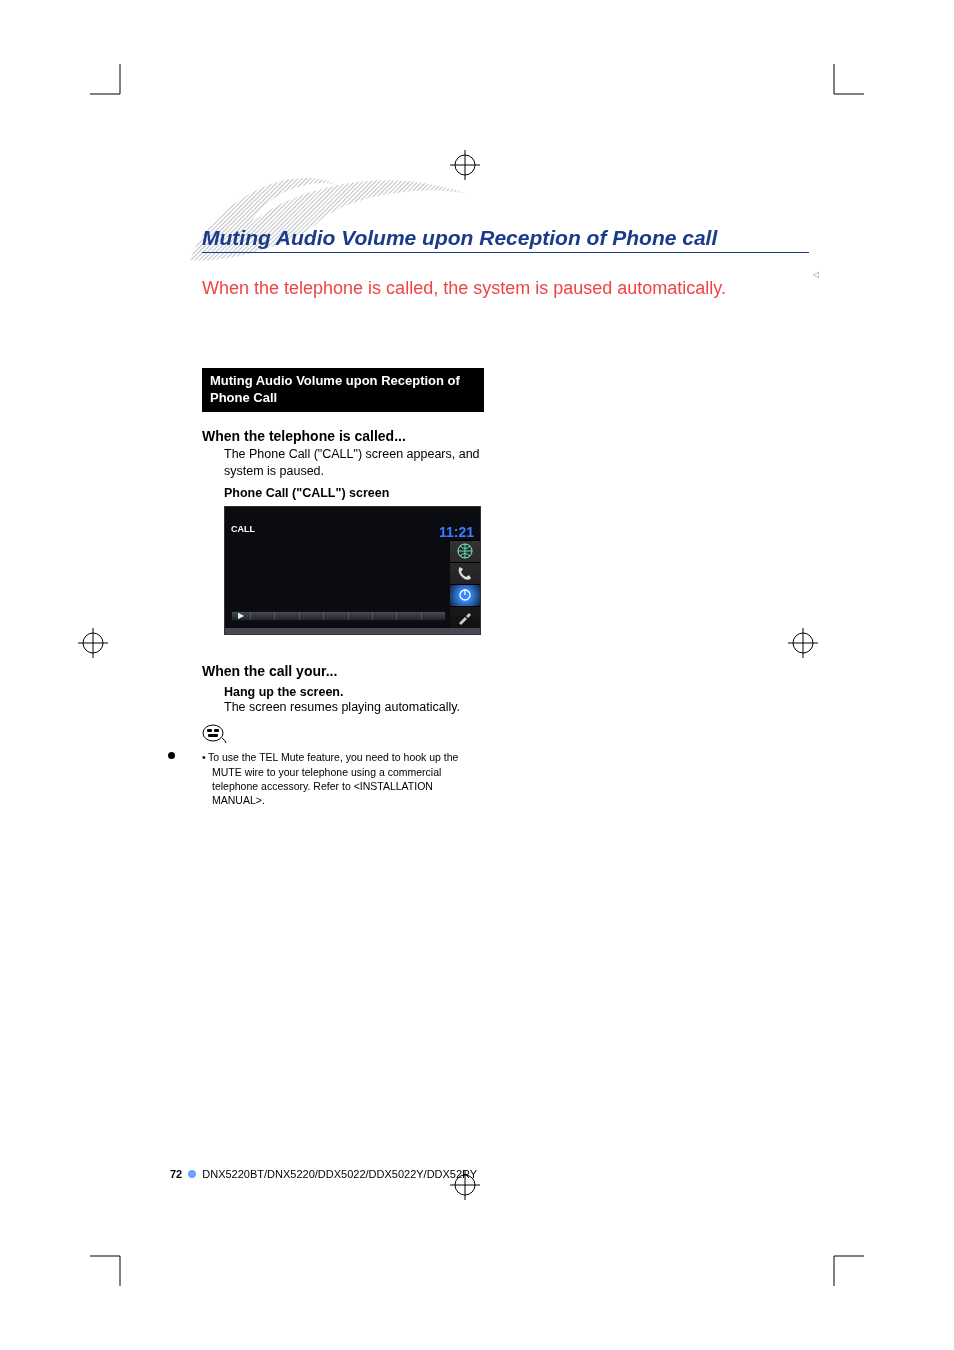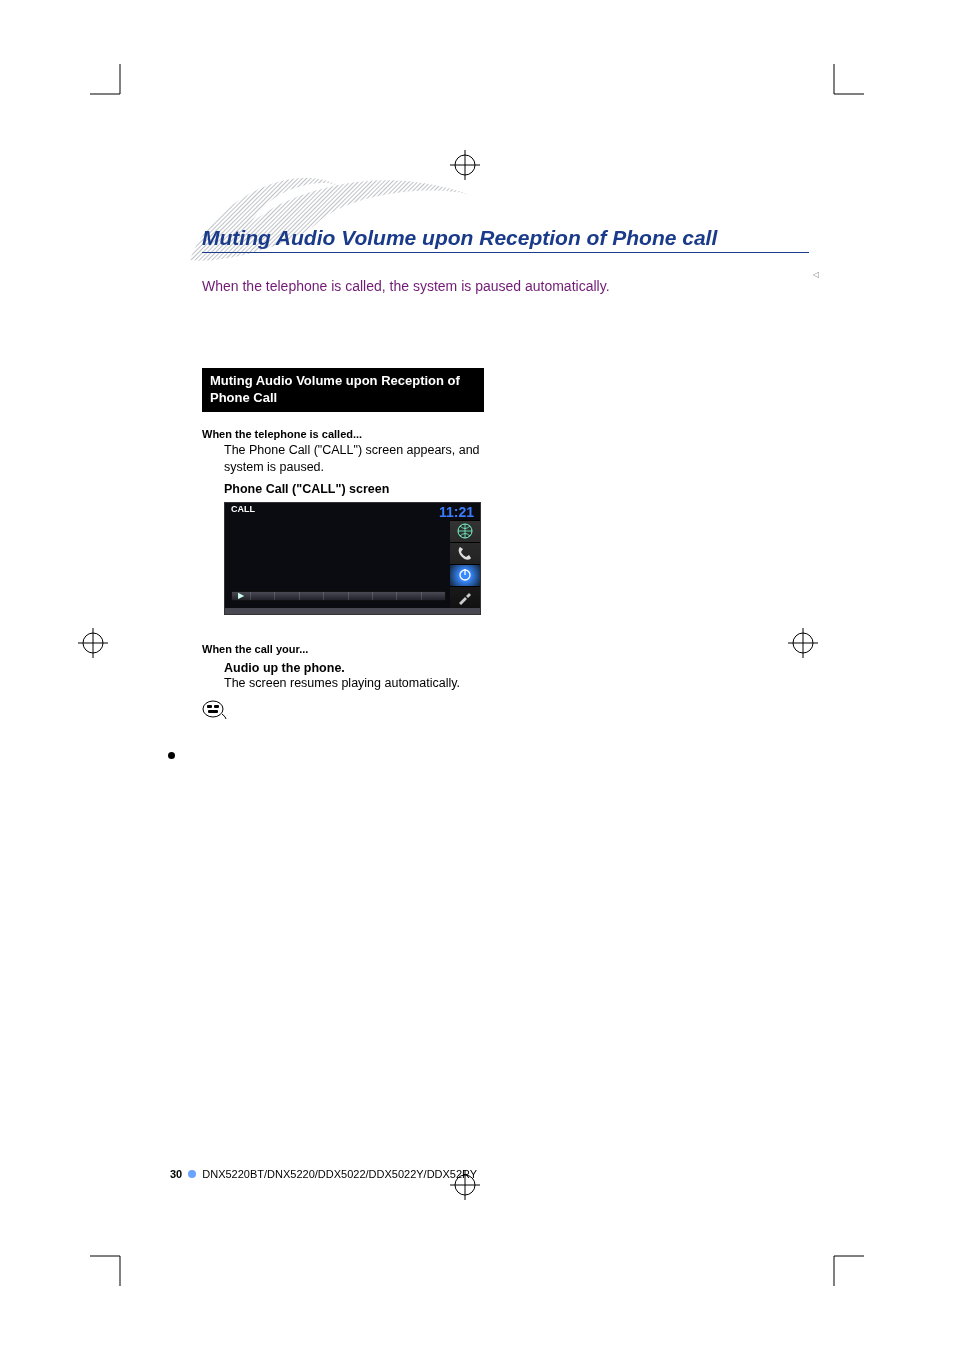--- a/index.html
+++ b/index.html
@@ -51,22 +51,22 @@
     position: absolute;
     left: 32px; right: 0;
     top: 82px;
     height: 1px;
     background: #1a3a8a;
   }
   .intro {
     position: absolute;
     top: 108px;
     left: 32px;
-    font-size: 14px;
-    color: #701a75;
+    font-size: 18px;
+    color: #ef4444;
   }
 
   .side-dot {
     position: absolute;
     left: -2px;
     top: 582px;
     width: 7px; height: 7px;
     background: #000;
     border-radius: 50%;
   }
@@ -82,21 +82,21 @@
     background: #000;
     color: #fff;
     font-weight: 700;
     font-size: 13px;
     padding: 5px 8px 5px 8px;
     line-height: 1.3;
   }
 
   .sub-head {
     font-weight: 700;
-    font-size: 11px;
+    font-size: 14px;
     margin-top: 16px;
     margin-bottom: 2px;
   }
   .body-text {
     font-size: 12.5px;
     margin-left: 22px;
     line-height: 1.35;
   }
   .body-text-bold {
     font-weight: 700;
@@ -109,21 +109,21 @@
     margin-left: 22px;
     margin-top: 6px;
     width: 257px;
     background: #0b0b12;
     border: 1px solid #333;
   }
   .cs-top {
     display: flex;
     justify-content: space-between;
     align-items: flex-start;
-    padding: 1px 6px 0 6px;
+    padding: 17px 6px 0 6px;
     font-size: 9px;
     font-weight: 700;
     color: #fff;
   }
   .cs-clock { color: #3a7dff; font-size: 14px; }
   .cs-body {
     display: flex;
     height: 88px;
   }
   .cs-main {
@@ -316,33 +316,34 @@
             <svg width="16" height="16">
                 <path d="M2 14 L8 8 L10 10 L4 16 Z M9 7 L12 4 L14 6 L11 9 Z" fill="#ccc"></path>
               </svg>
           </div>
         </div>
       </div>
       <div class="cs-bot"></div>
     </div>
 
     <div class="sub-head" style="margin-top:28px;">When the call your...</div>
-    <div class="body-text-bold" style="margin-top:6px;">Audio up the phone.</div>
+    <div class="body-text-bold" style="margin-top:6px;">Hang up the screen.</div>
     <div class="body-text">The screen resumes playing automatically.</div>
 
     <div class="note-icon">
       <svg width="26" height="20">
         <ellipse cx="11" cy="10" rx="10" ry="8" stroke="#000" fill="none" stroke-width="1"></ellipse>
         <rect x="5" y="6" width="5" height="3" rx="1" fill="#000"></rect>
         <rect x="12" y="6" width="5" height="3" rx="1" fill="#000"></rect>
         <rect x="6" y="11" width="10" height="3" rx="1" fill="#000"></rect>
         <path d="M20 15 Q 24 18 24 20" stroke="#000" fill="none"></path>
       </svg>
     </div>
+    <div class="note-bullet"><span class="dot">•</span><span>To use the TEL Mute feature, you need to hook up the MUTE wire to your telephone using a commercial telephone accessory. Refer to &lt;INSTALLATION MANUAL&gt;.</span></div>
   </div>
 
   <div class="footer">
-    <span class="footer-page">30</span>
+    <span class="footer-page">72</span>
     <span class="footer-circle"></span>
     <span>DNX5220BT/DNX5220/DDX5022/DDX5022Y/DDX52RY</span>
   </div>
 
 </div>
 
 </body></html>

